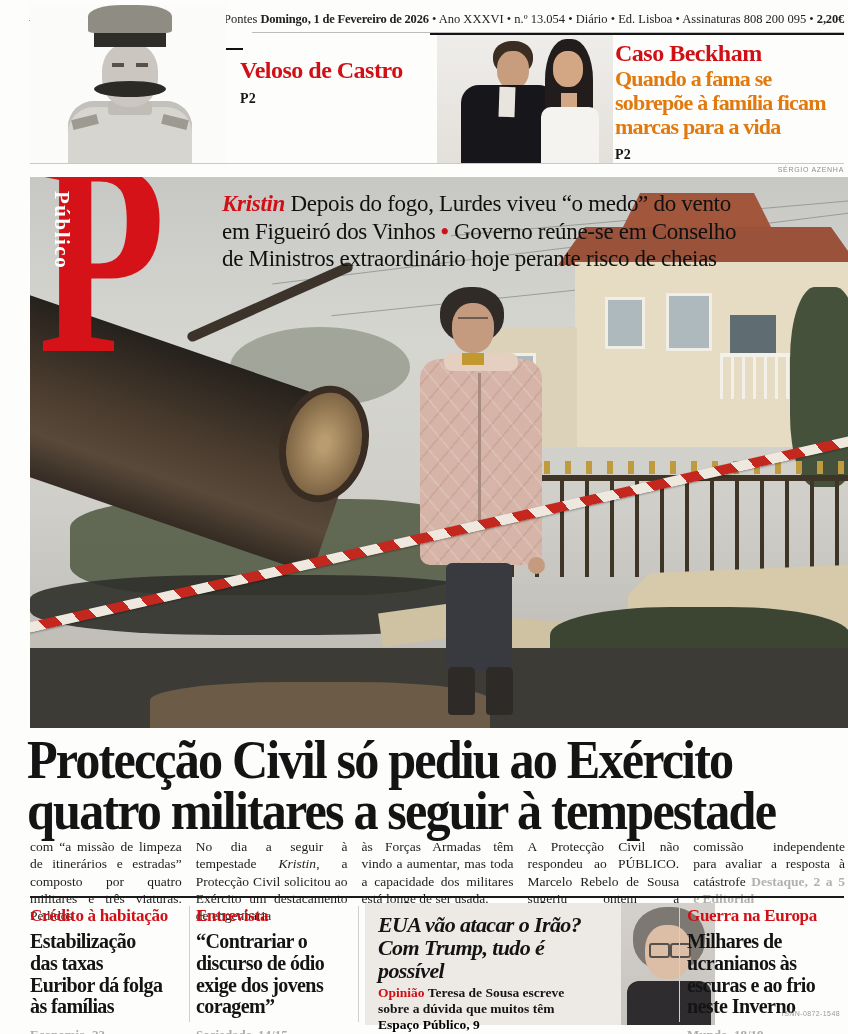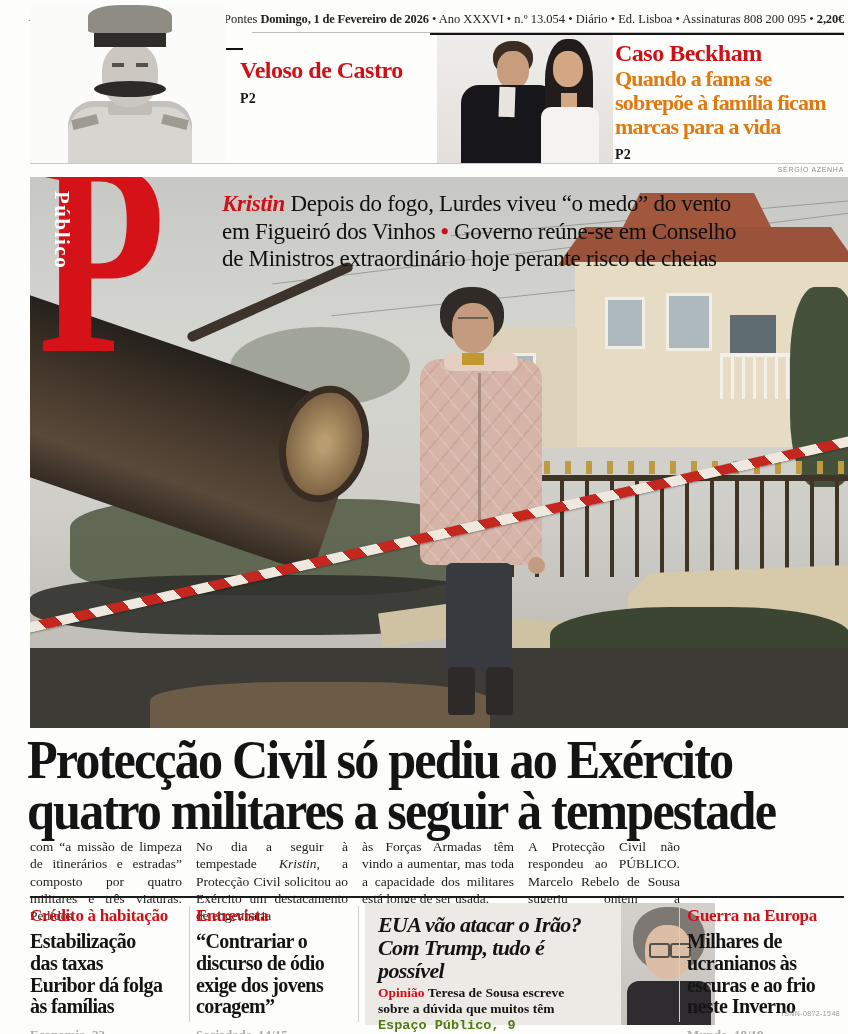--- a/index.html
+++ b/index.html
@@ -152,21 +152,21 @@
   .bt2{left:196px;top:906px;width:158px;}
   .bt4{left:687px;top:906px;width:158px;}
   .vline{top:906px;height:116px;width:1px;background:#d2d0ce;}
 
   .opbox{left:365px;top:903px;width:350px;height:122px;background:#edeae6;}
   .op-title{position:absolute;left:13px;top:10px;width:210px;font-weight:bold;font-style:italic;
             font-size:22px;line-height:1.05;letter-spacing:-0.6px;white-space:pre-line;color:#141414;}
   .op-sub{position:absolute;left:13px;top:82px;width:210px;font-weight:bold;font-size:13.5px;
           line-height:1.2;color:#141414;}
   .op-sub .opk{color:#cf1016;}
-  .op-sub .opref{color:#4d7c0f;font-family:Liberation Mono, monospace;}
+  .op-sub .opref{color:#000000;}
   .op-photo{position:absolute;right:0;top:0;width:94px;height:122px;overflow:hidden;
             background:linear-gradient(#d4d1cc,#c6c3be);}
   .tp-hair{position:absolute;left:12px;top:4px;width:72px;height:64px;background:#7e7872;border-radius:46%;}
   .tp-face{position:absolute;left:24px;top:22px;width:46px;height:54px;background:#dcbda6;border-radius:44%;}
   .tp-gl{position:absolute;left:28px;top:40px;width:17px;height:11px;border:2px solid #55504b;border-radius:3px;}
   .tp-gr{position:absolute;left:49px;top:40px;width:17px;height:11px;border:2px solid #55504b;border-radius:3px;}
   .tp-body{position:absolute;left:6px;top:78px;width:84px;height:44px;background:#2e2c2e;border-radius:12px 12px 0 0;}
   .issn{right:8px;top:1010px;font-family:"Liberation Sans",sans-serif;font-size:7px;color:#9a9a9a;
         letter-spacing:0.4px;}
 </style>
@@ -282,20 +282,21 @@
   <div class="abs headline">
     <div>Protecção Civil só pediu ao Exército</div>
     <div>quatro militares a seguir à tempestade</div>
   </div>
 
   <div class="abs standfirst">
     <div class="col">com “a missão de limpeza de itinerários e estradas” composto por quatro militares e três viaturas. Pedidos</div>
     <div class="col"><span>No dia a seguir à tempestade </span><i>Kristin</i><span>, a Protecção Civil solicitou ao Exército um destacamento de engenharia</span></div>
     <div class="col">às Forças Armadas têm vindo a aumentar, mas toda a capacidade dos militares está longe de ser usada.</div>
     <div class="col">A Protecção Civil não respondeu ao PÚBLICO. Marcelo Rebelo de Sousa sugeriu ontem a constituição de uma</div>
+    <div class="col"><span>comissão independente para avaliar a resposta à catástrofe </span><span class="sf-ref">Destaque, 2 a 5 e Editorial</span></div>
   </div>
 
   <div class="abs rule-bottom"></div>
 
   <div class="abs btease bt1">
     <div class="bkicker">Crédito à habitação</div>
     <div class="btitle">Estabilização
 das taxas
 Euribor dá folga
 às famílias</div>

